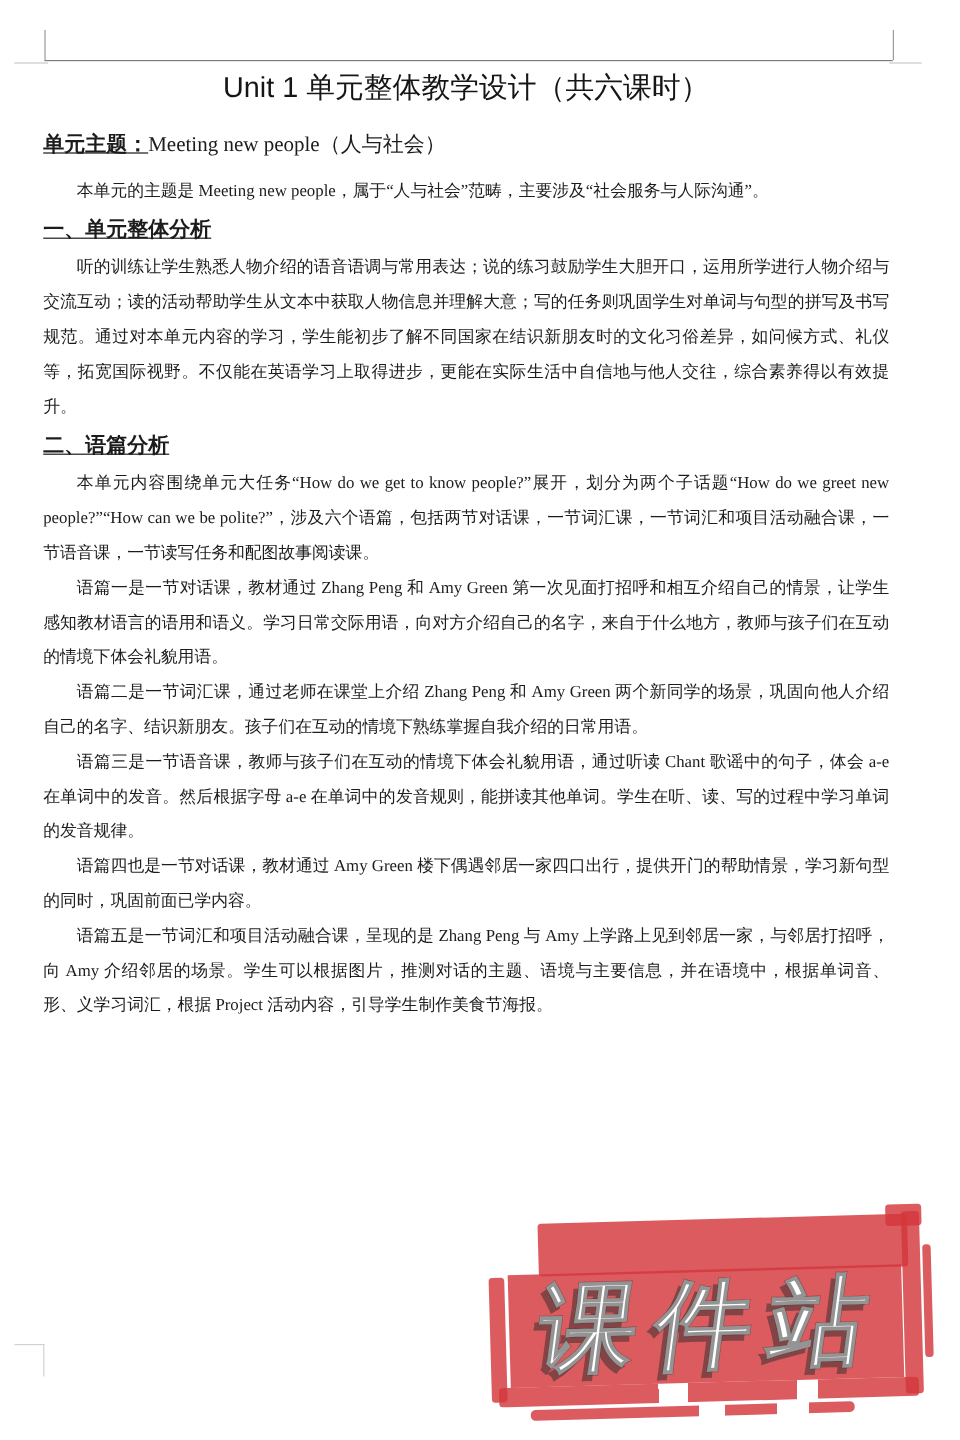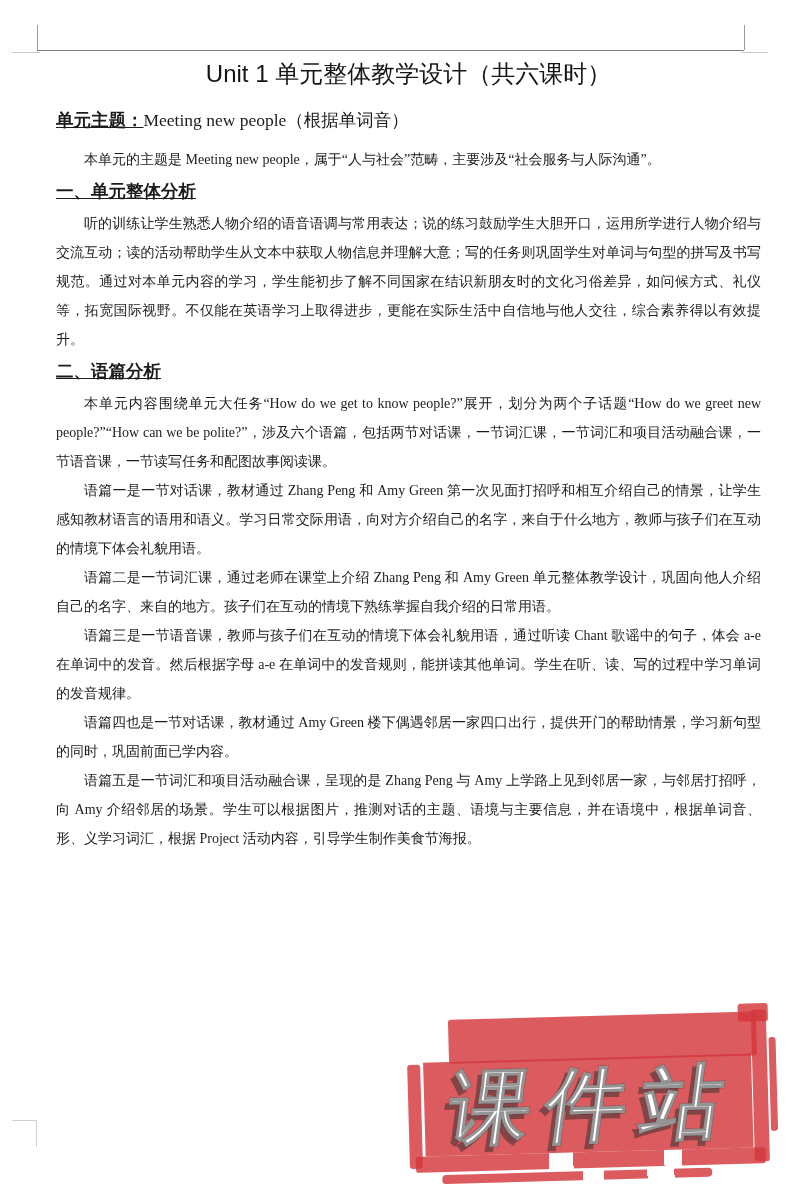--- a/index.html
+++ b/index.html
@@ -15,21 +15,21 @@
   
   .hdr-rule      { position:absolute; left:37px;  top:50px;  width:707px; height:1px; background:#7d7d7d; }
   .hdr-ext-left  { position:absolute; left:12px;  top:52px;  width:28px;  height:1px; background:#c9c9c9; }
   .hdr-ext-right { position:absolute; left:741px; top:52px;  width:27px;  height:1px; background:#c9c9c9; }
   .hdr-tick-l    { position:absolute; left:37px;  top:25px;  width:1px;   height:25px; background:#9a9a9a; }
   .hdr-tick-r    { position:absolute; left:744px; top:25px;  width:1px;   height:25px; background:#9a9a9a; }
   .corner-bl-h   { position:absolute; left:12px;  top:1120px; width:25px; height:1px;  background:#d2d2d2; }
   .corner-bl-v   { position:absolute; left:36px;  top:1120px; width:1px;  height:27px; background:#d2d2d2; }
 
   
-  .content { position:absolute; left:56px; top:56px; width:705px; }
+  .content { position:absolute; left:36px; top:56px; width:705px; }
 
   .doc-title {
     font-family: "Liberation Sans", "DejaVu Sans", sans-serif;
     font-weight: 400;
     font-size: 24px;
     line-height: 36px;
     text-align: center;
     margin: 0 0 14px 0;
     color: #151515;
   }
@@ -116,32 +116,32 @@
 <div class="hdr-tick-l"></div>
 <div class="hdr-tick-r"></div>
 <div class="corner-bl-h"></div>
 <div class="corner-bl-v"></div>
 
 <div class="content">
 
   <div class="doc-title">Unit 1 单元整体教学设计（共六课时）</div>
 
   <div class="theme-line">
-    <span class="theme-label">单元主题：</span><span>Meeting new people（根据单词音）</span>
+    <span class="theme-label">单元主题：</span><span>Meeting new people（人与社会）</span>
   </div>
 
   <p class="para">本单元的主题是 Meeting new people，属于“人与社会”范畴，主要涉及“社会服务与人际沟通”。</p>
 
   <div class="sec-heading">一、单元整体分析</div>
   <p class="para">听的训练让学生熟悉人物介绍的语音语调与常用表达；说的练习鼓励学生大胆开口，运用所学进行人物介绍与交流互动；读的活动帮助学生从文本中获取人物信息并理解大意；写的任务则巩固学生对单词与句型的拼写及书写规范。通过对本单元内容的学习，学生能初步了解不同国家在结识新朋友时的文化习俗差异，如问候方式、礼仪等，拓宽国际视野。不仅能在英语学习上取得进步，更能在实际生活中自信地与他人交往，综合素养得以有效提升。</p>
 
   <div class="sec-heading">二、语篇分析</div>
   <p class="para">本单元内容围绕单元大任务“How do we get to know people?”展开，划分为两个子话题“How do we greet new people?”“How can we be polite?”，涉及六个语篇，包括两节对话课，一节词汇课，一节词汇和项目活动融合课，一节语音课，一节读写任务和配图故事阅读课。</p>
   <p class="para">语篇一是一节对话课，教材通过 Zhang Peng 和 Amy Green 第一次见面打招呼和相互介绍自己的情景，让学生感知教材语言的语用和语义。学习日常交际用语，向对方介绍自己的名字，来自于什么地方，教师与孩子们在互动的情境下体会礼貌用语。</p>
-  <p class="para">语篇二是一节词汇课，通过老师在课堂上介绍 Zhang Peng 和 Amy Green 单元整体教学设计，巩固向他人介绍自己的名字、来自的地方。孩子们在互动的情境下熟练掌握自我介绍的日常用语。</p>
+  <p class="para">语篇二是一节词汇课，通过老师在课堂上介绍 Zhang Peng 和 Amy Green 两个新同学的场景，巩固向他人介绍自己的名字、结识新朋友。孩子们在互动的情境下熟练掌握自我介绍的日常用语。</p>
   <p class="para">语篇三是一节语音课，教师与孩子们在互动的情境下体会礼貌用语，通过听读 Chant 歌谣中的句子，体会 a-e 在单词中的发音。然后根据字母 a-e 在单词中的发音规则，能拼读其他单词。学生在听、读、写的过程中学习单词的发音规律。</p>
   <p class="para">语篇四也是一节对话课，教材通过 Amy Green 楼下偶遇邻居一家四口出行，提供开门的帮助情景，学习新句型的同时，巩固前面已学内容。</p>
   <p class="para">语篇五是一节词汇和项目活动融合课，呈现的是 Zhang Peng 与 Amy 上学路上见到邻居一家，与邻居打招呼，向 Amy 介绍邻居的场景。学生可以根据图片，推测对话的主题、语境与主要信息，并在语境中，根据单词音、形、义学习词汇，根据 Project 活动内容，引导学生制作美食节海报。</p>
 
 </div>
 
 <div class="stamp">
   <div class="s-top"></div>
   <div class="s-left"></div>
   <div class="s-right"></div>

